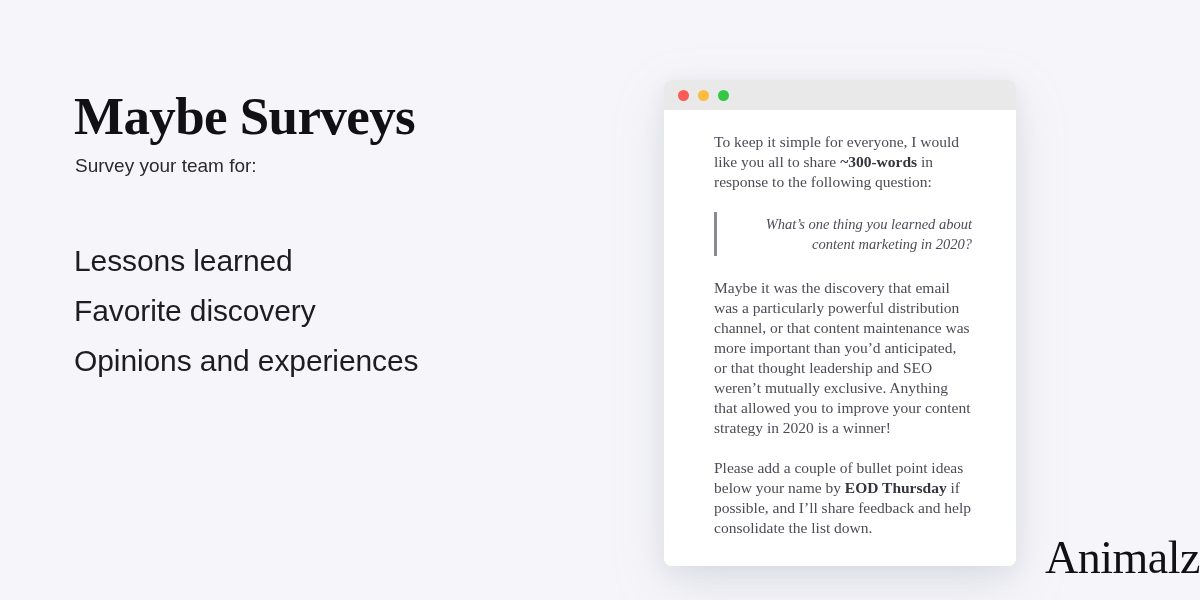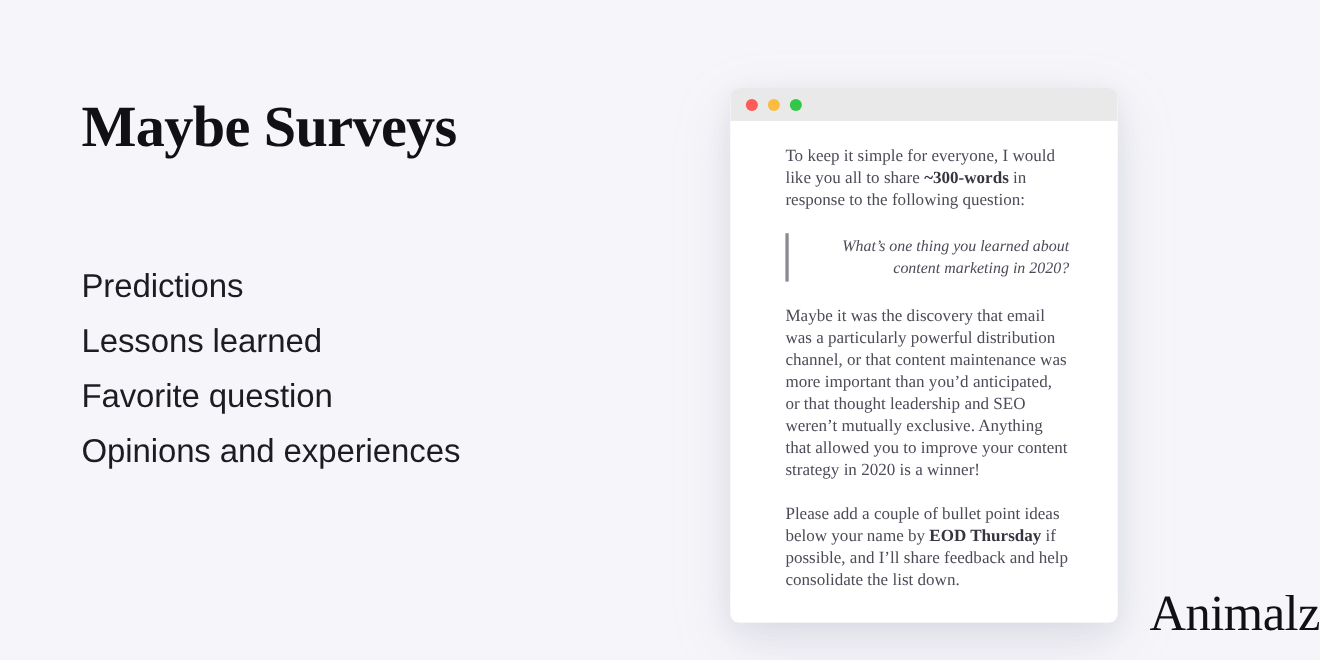--- a/index.html
+++ b/index.html
@@ -137,26 +137,26 @@
     color: #111114;
     letter-spacing: -0.5px;
     padding-left: 26px;
   }
 </style>
 </head>
 <body>
 
 <div class="left-col">
   <h1 class="page-title">Maybe Surveys</h1>
+  <p class="page-subtitle">Survey your team for:</p>
 </div>
 
 <ul class="survey-list">
-  <li>Predictions</li>
   <li>Lessons learned</li>
-  <li>Favorite question</li>
+  <li>Favorite discovery</li>
   <li>Opinions and experiences</li>
 </ul>
 
 <div class="window-shadow-wrap">
   <div class="window">
 
     <div class="window-titlebar">
       <span class="dot dot-red"></span>
       <span class="dot dot-yellow"></span>
       <span class="dot dot-green"></span>

